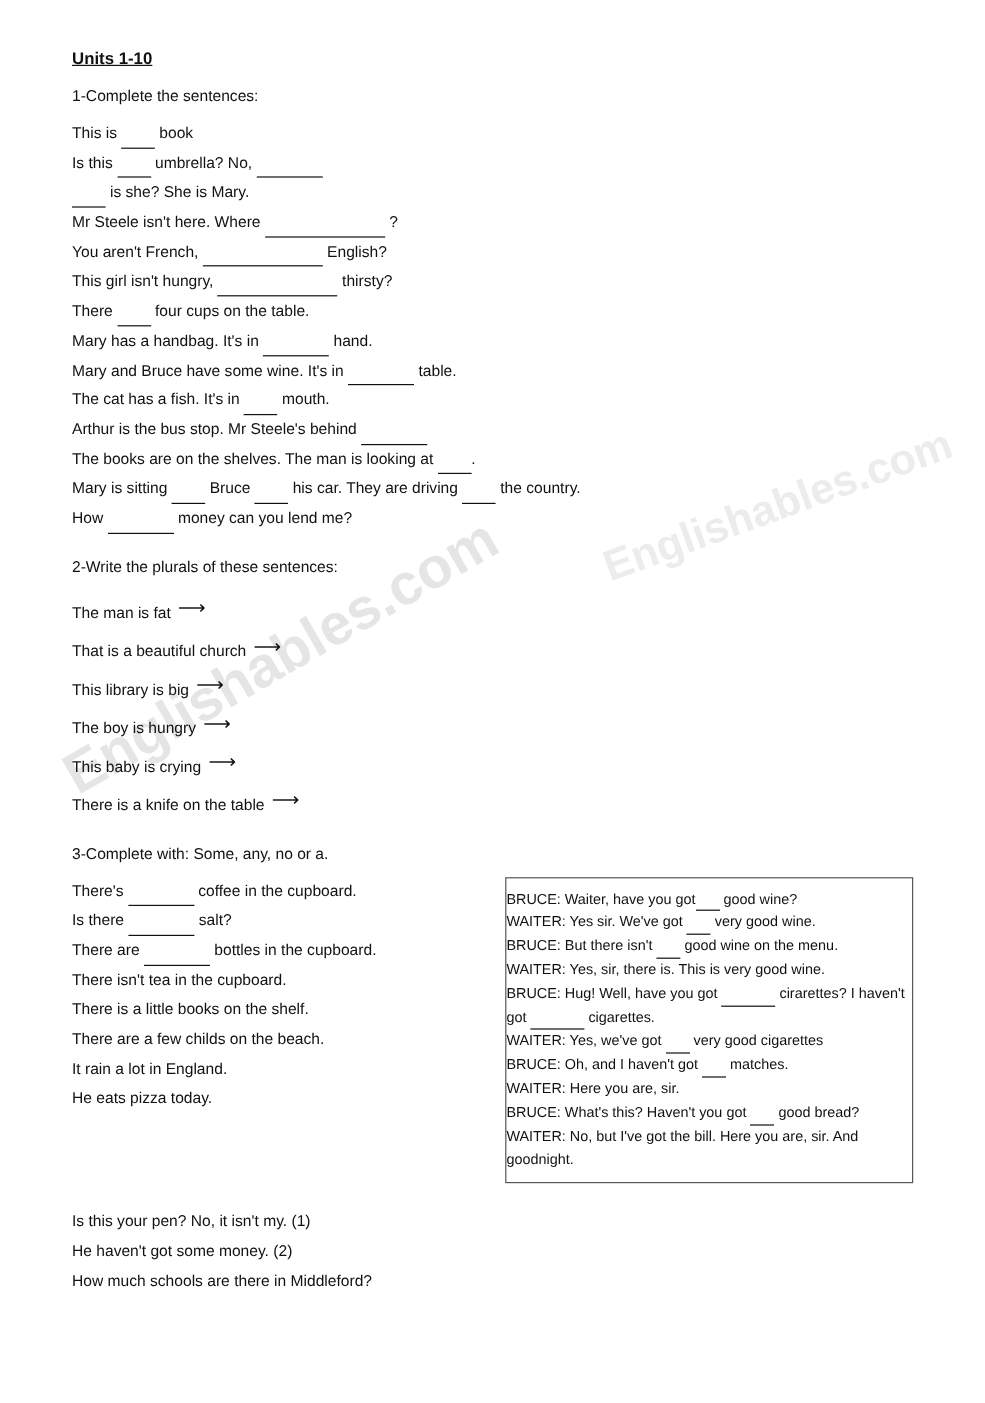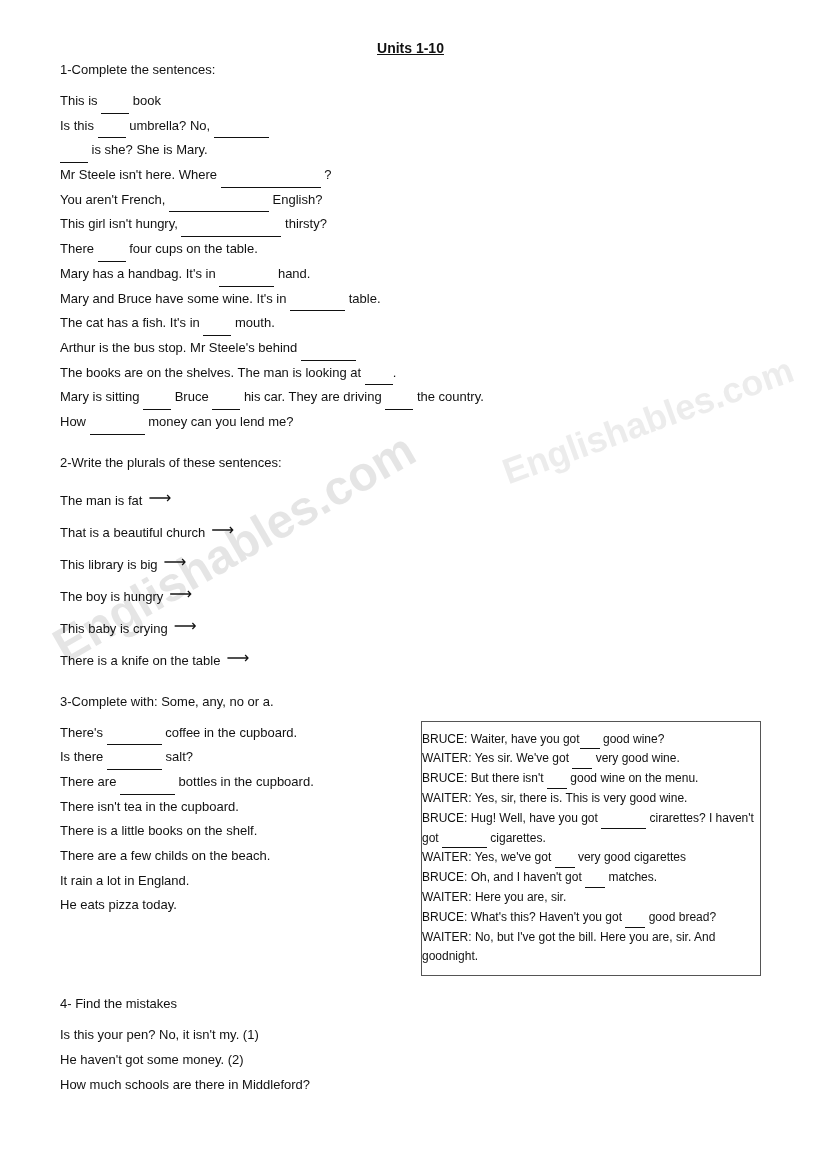--- a/index.html
+++ b/index.html
@@ -13,24 +13,23 @@
       font-family: Arial, sans-serif;
       font-size: 13px;
       color: #111;
       width: 821px;
       min-height: 1169px;
       padding: 40px 60px;
       position: relative;
     }
 
     .page-title {
-      text-align: center;
       font-weight: bold;
       text-decoration: underline;
-      margin-bottom: 6px;
+      margin-bottom: 16px;
       font-size: 14px;
     }
 
     .section-title {
       font-weight: normal;
       margin-bottom: 12px;
       font-size: 13px;
     }
 
     .section {
@@ -194,21 +193,20 @@
         <p class="dialogue-line">WAITER: Yes, we've got <span class="blank-d blank-d-sm"></span> very good cigarettes</p>
         <p class="dialogue-line">BRUCE: Oh, and I haven't got <span class="blank-d blank-d-sm"></span> matches.</p>
         <p class="dialogue-line">WAITER: Here you are, sir.</p>
         <p class="dialogue-line">BRUCE: What's this? Haven't you got <span class="blank-d blank-d-sm"></span> good bread?</p>
         <p class="dialogue-line">WAITER: No, but I've got the bill. Here you are, sir. And goodnight.</p>
       </div>
     </div>
   </div>
 
   <div class="section">
-    <div class="section-title">4- Find the mistakes</div>
     <div class="lines">
       <p>Is this your pen? No, it isn't my. (1)</p>
       <p>He haven't got some money. (2)</p>
       <p>How much schools are there in Middleford?</p>
     </div>
   </div>
 
 </div>
 
 <div class="watermark">Englishables.com</div>

